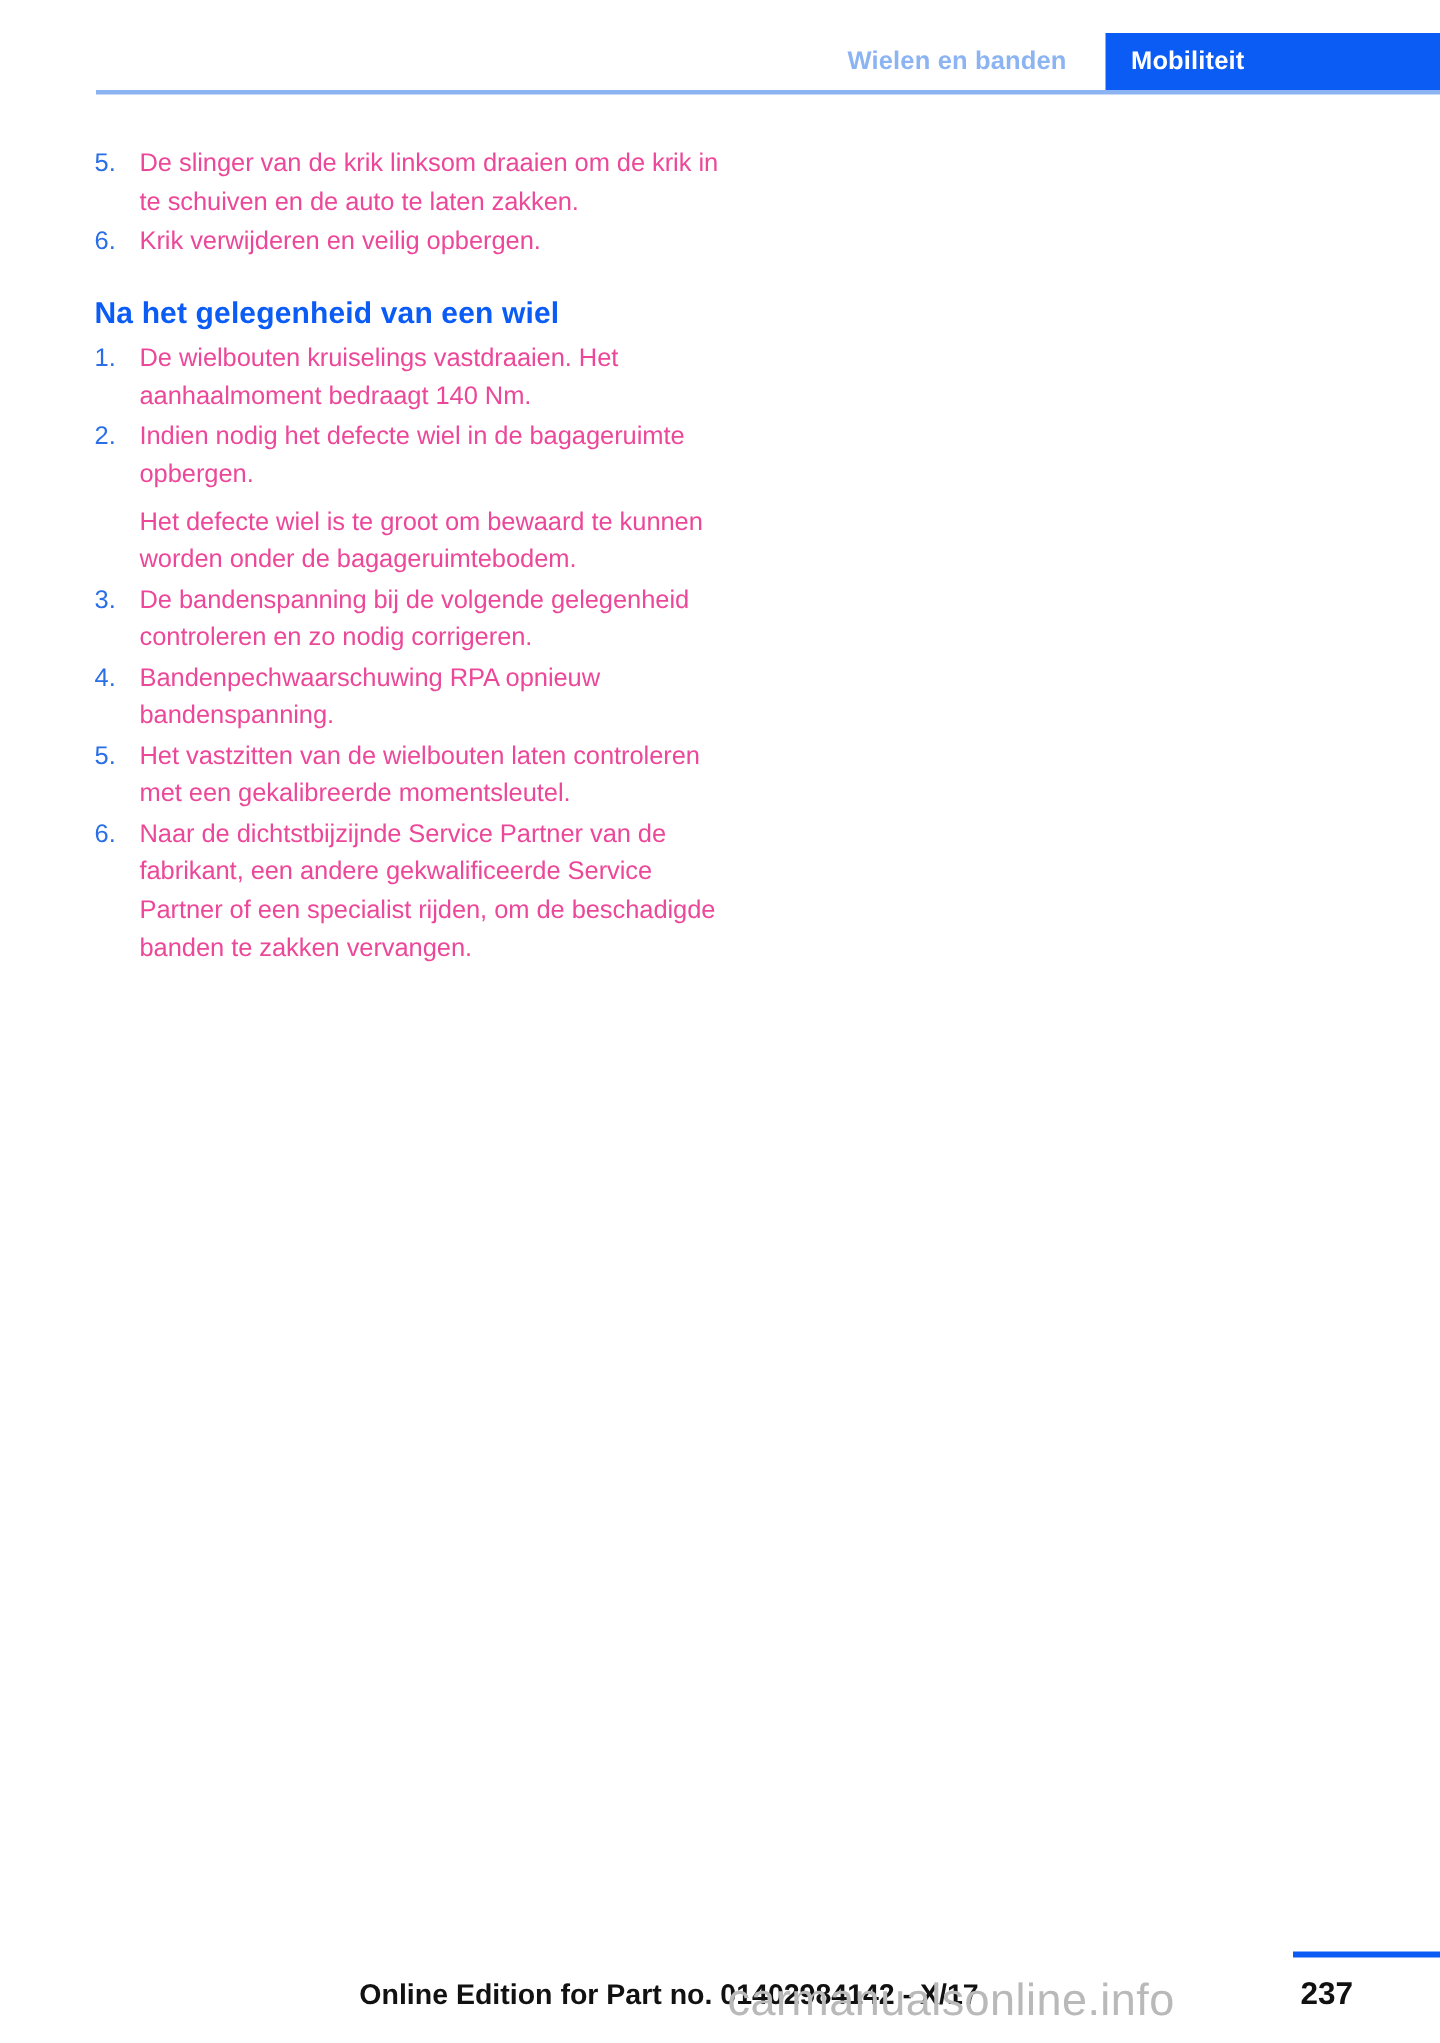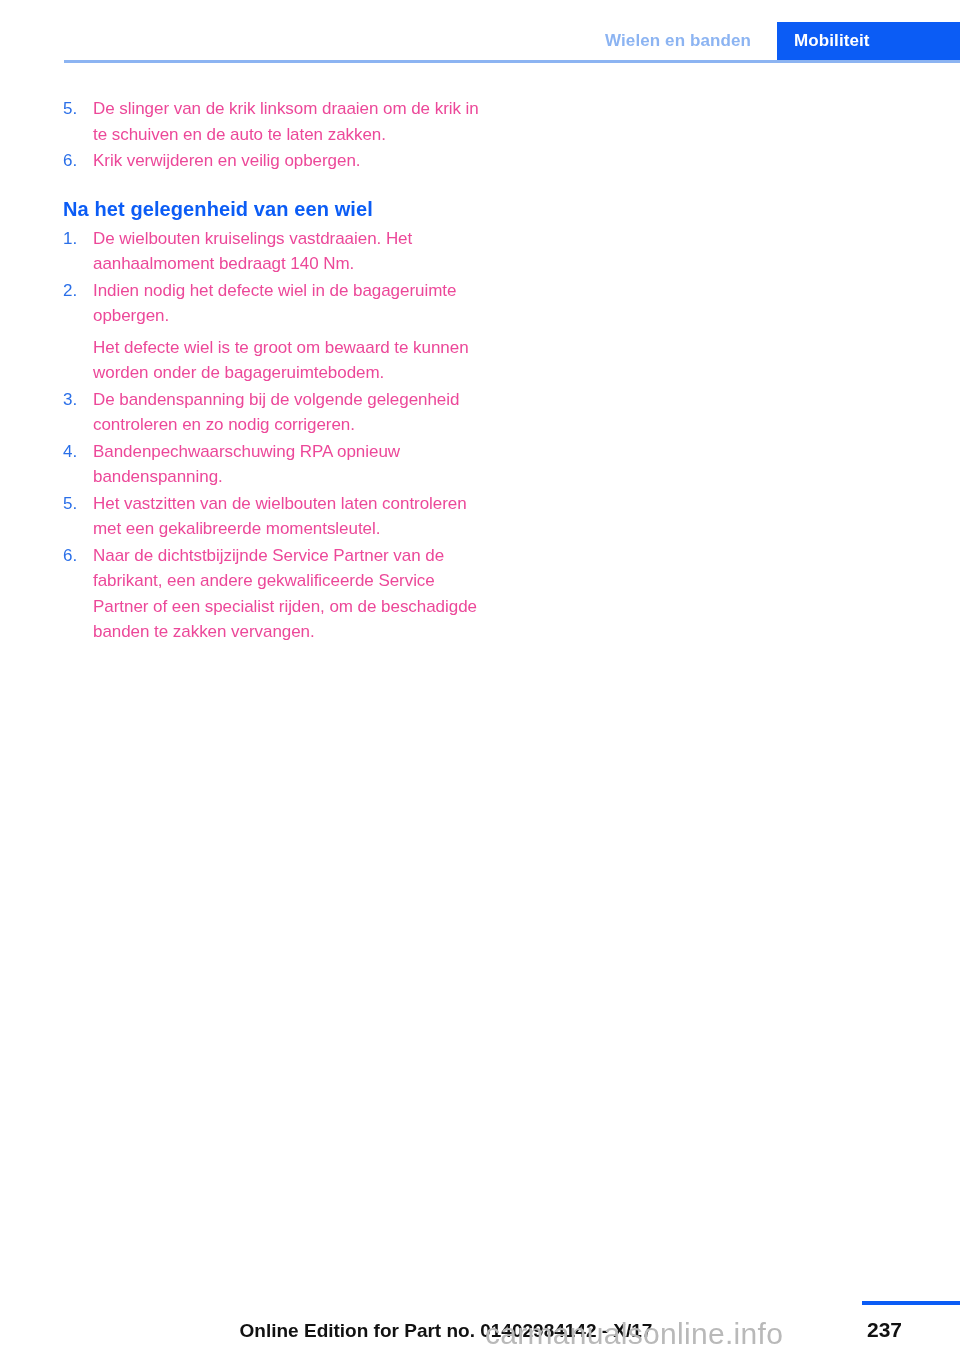--- a/index.html
+++ b/index.html
@@ -45,21 +45,21 @@
   }
   .crumb-active {
     display: flex;
     align-items: center;
     background: #0B5CF5;
     color: #ffffff;
     font-size: 17px;
     font-weight: bold;
     letter-spacing: 0.1px;
     padding: 0 0 0 17px;
-    width: 183px;
+    width: 223px;
     box-sizing: border-box;
     white-space: nowrap;
   }
   .header-rule {
     position: absolute;
     top: 60px;
     left: 64px;
     width: 896px;
     height: 3px;
     background: #8CB4F2;

